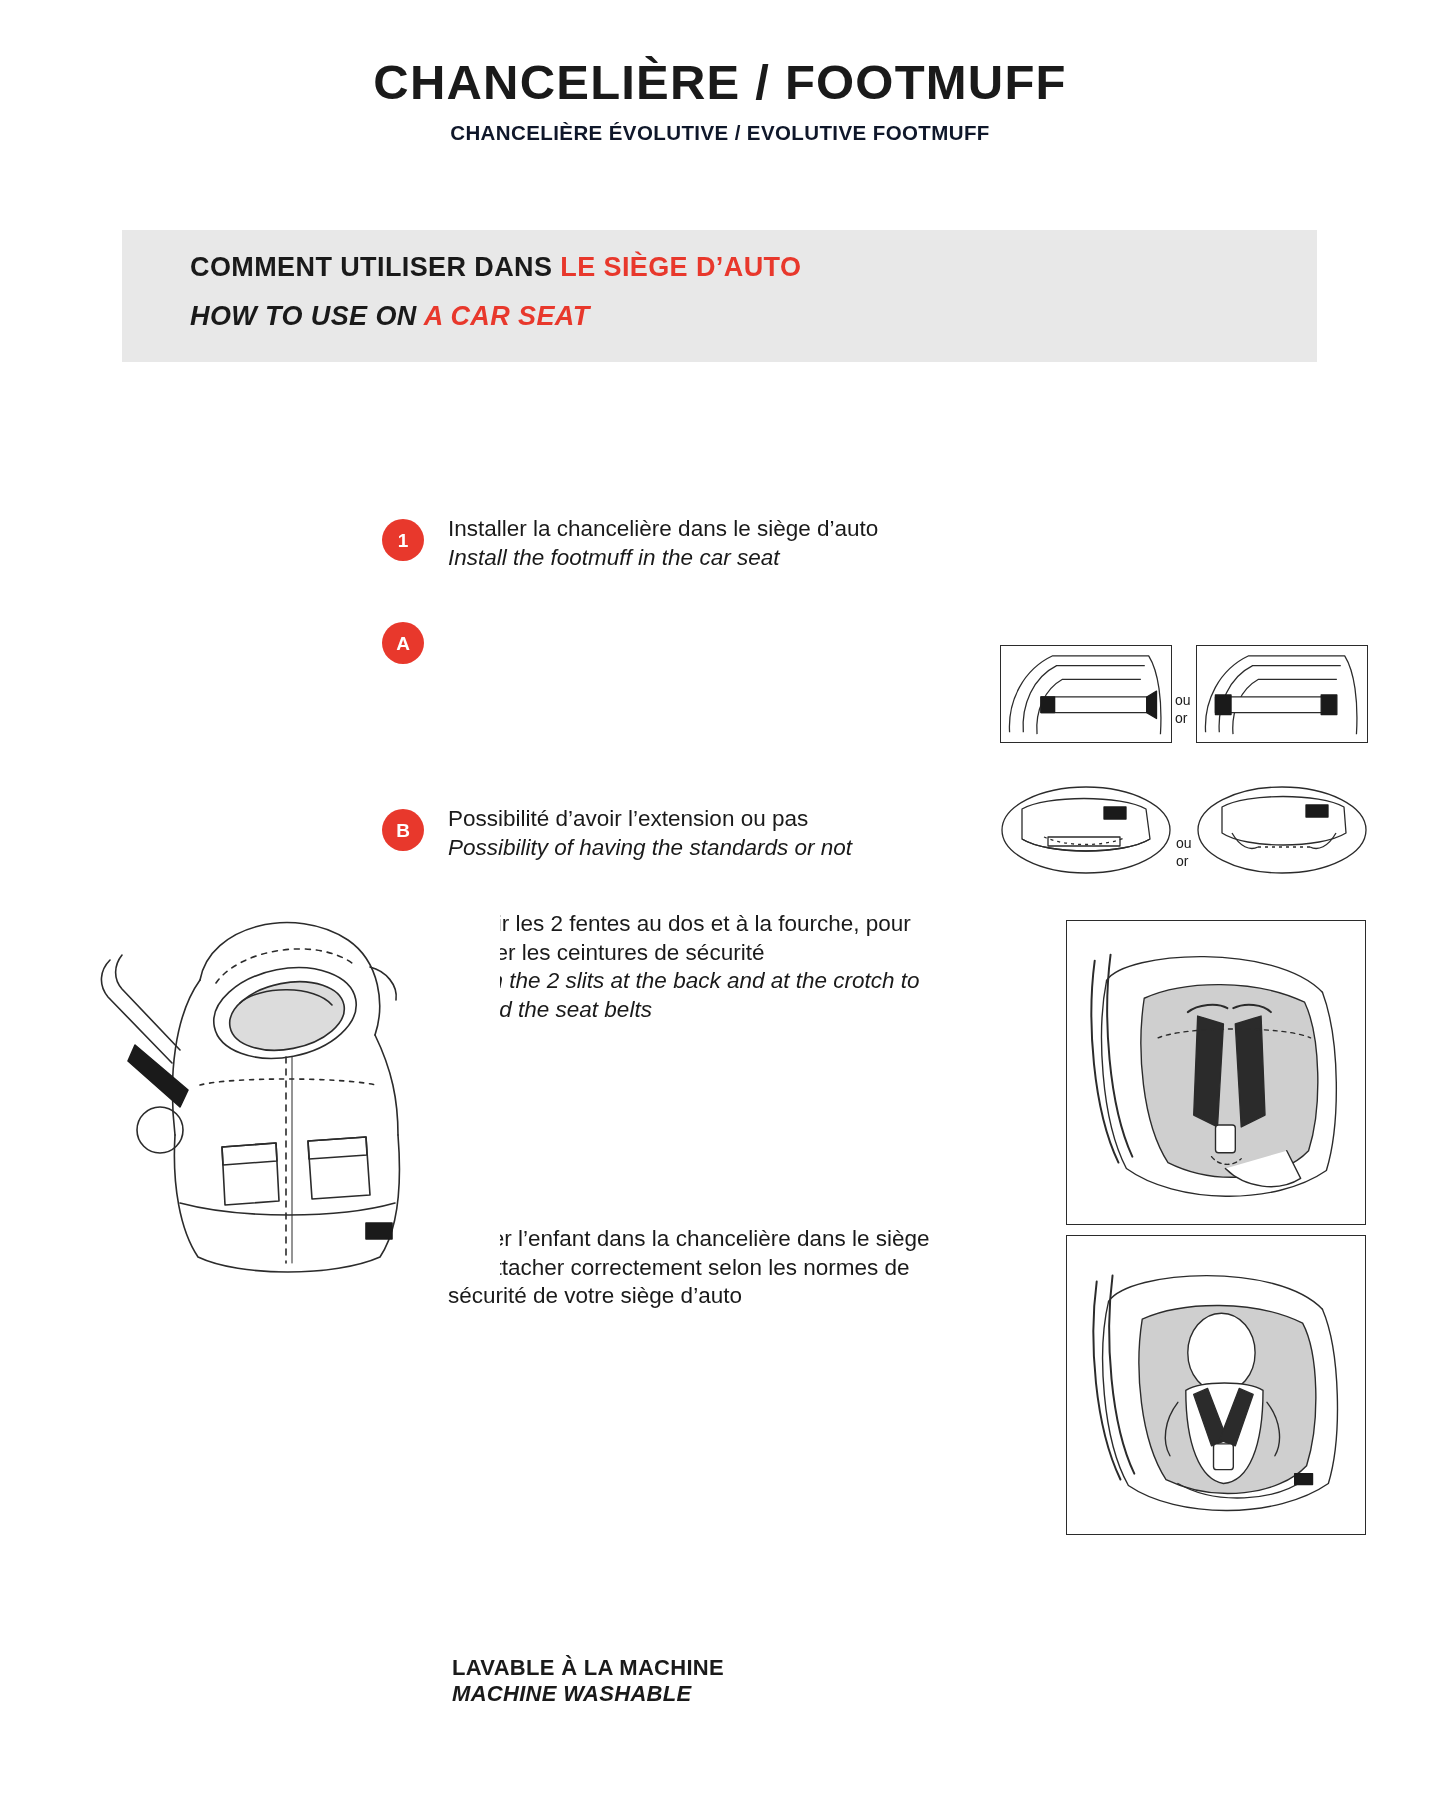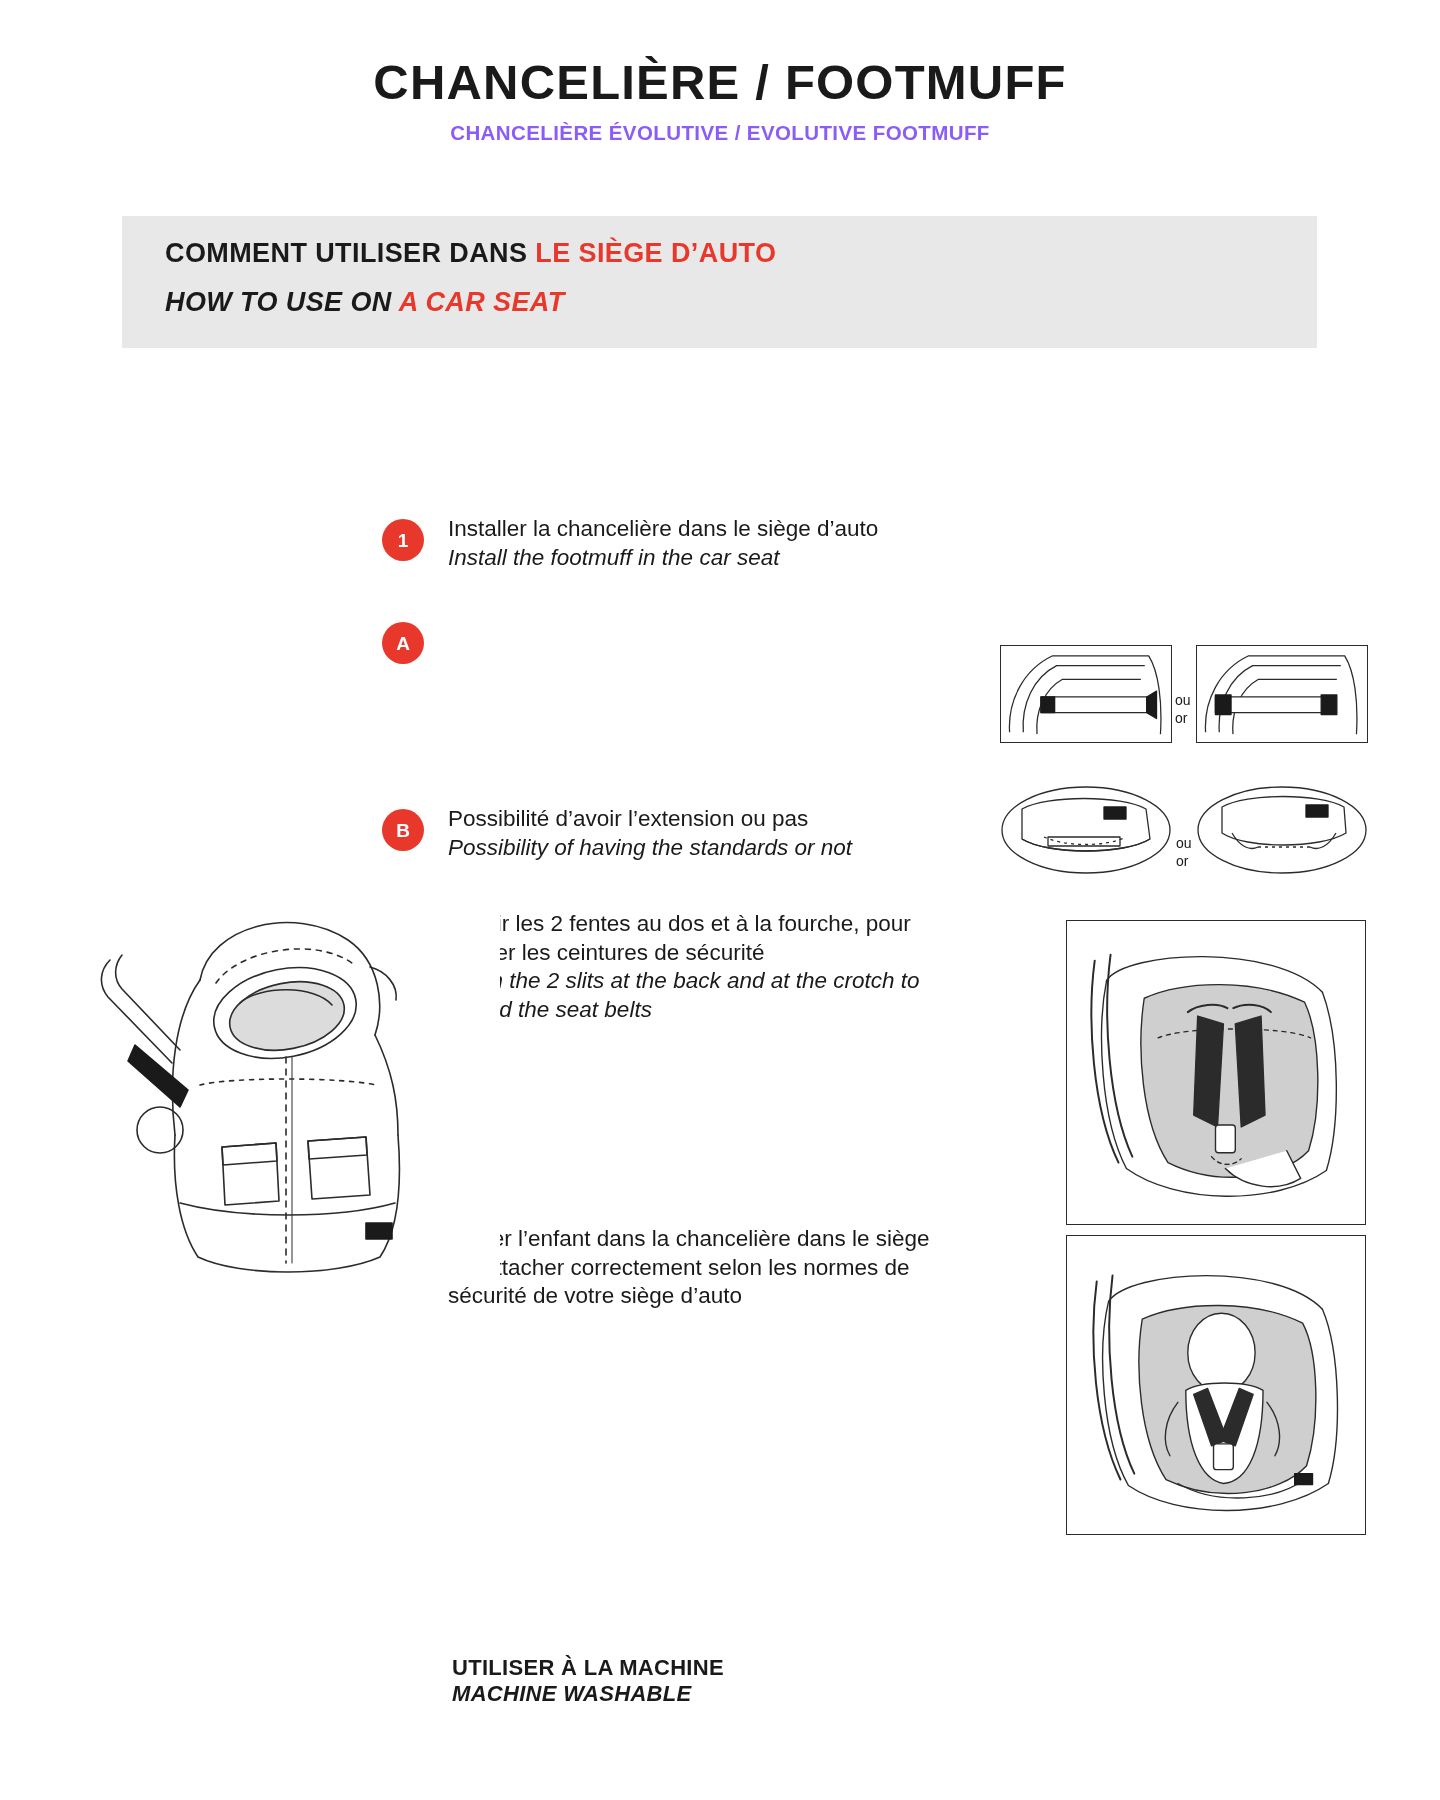--- a/index.html
+++ b/index.html
@@ -27,32 +27,32 @@
     font-weight: bold;
     letter-spacing: 1.2px;
     line-height: 1.05;
     color: #1a1a1a;
   }
   .subtitle {
     margin-top: 13px;
     font-size: 20.5px;
     font-weight: bold;
     letter-spacing: 0.4px;
-    color: #8b5cf6;
+    color: #0f172a;
   }
 
   
   .banner {
     position: absolute;
     left: 122px;
-    top: 216px;
+    top: 230px;
     width: 1195px;
     height: 132px;
     background: #e8e8e8;
-    padding: 22px 0 0 43px;
+    padding: 22px 0 0 68px;
   }
   .banner-line1 {
     font-size: 27px;
     font-weight: bold;
     letter-spacing: 0.4px;
     color: #1a1a1a;
   }
   .banner-line1 .accent { color: #e8382c; }
   .banner-line2 {
     margin-top: 18px;
@@ -367,15 +367,15 @@
       <path d="M202 168 C216 186 218 208 210 222"></path>
 
       <path d="M112 250 C150 272 210 268 240 246"></path>
 
       <rect x="230" y="240" width="18" height="11" fill="#1a1a1a" stroke="#1a1a1a"></rect>
     </g>
   </svg>
 </div>
 
 <div class="footer">
-  <div class="footer-fr">UTILISER À LA MACHINE</div>
+  <div class="footer-fr">LAVABLE À LA MACHINE</div>
   <div class="footer-en">MACHINE WASHABLE</div>
 </div>
 
 </body></html>

